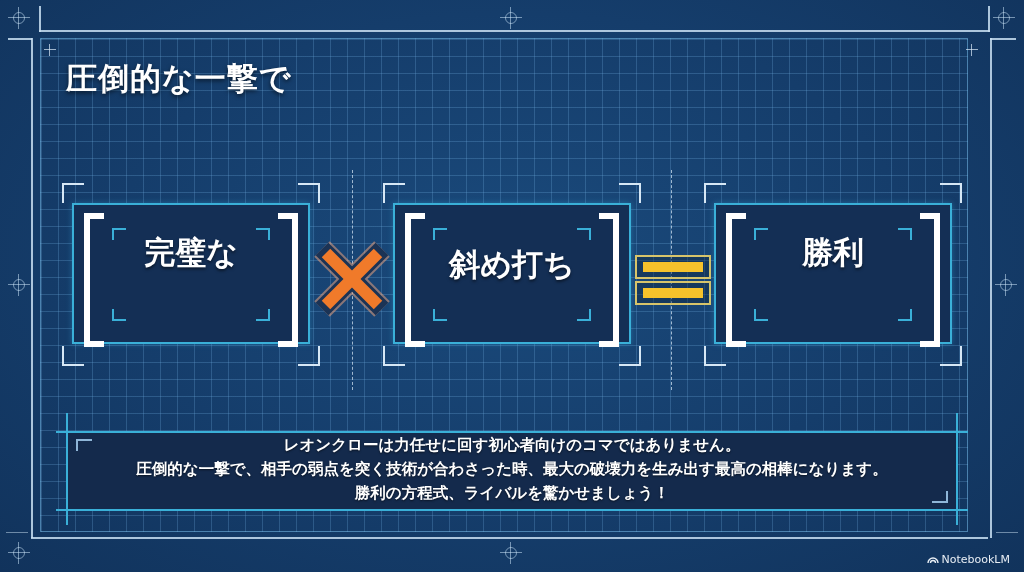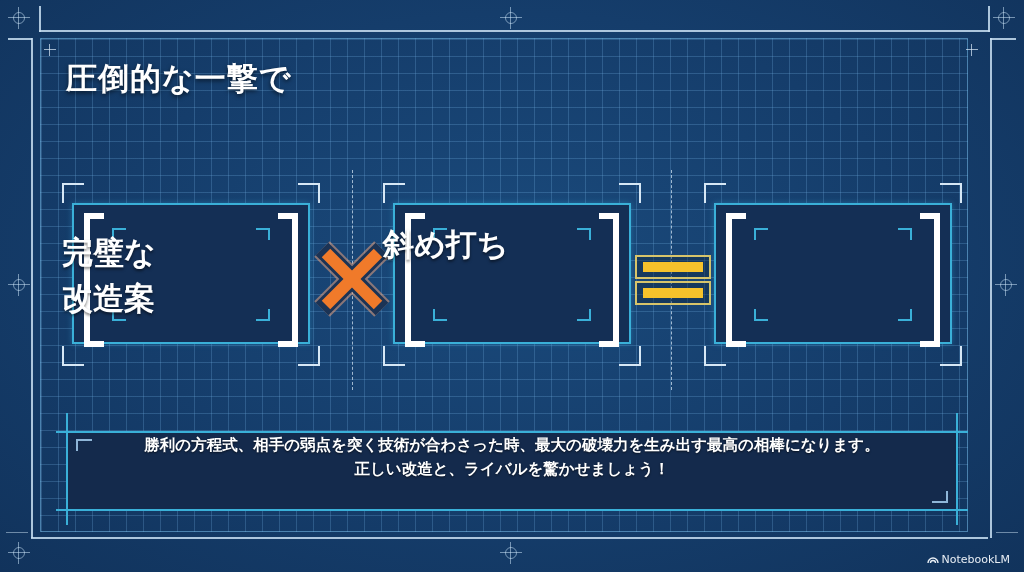--- a/index.html
+++ b/index.html
@@ -20,21 +20,21 @@
   .plus::before{content:"";position:absolute;left:0;top:5px;width:12px;height:1px;background:rgba(220,235,250,.7);}
   .plus::after{content:"";position:absolute;left:5px;top:0;width:1px;height:12px;background:rgba(220,235,250,.7);}
   .title{position:absolute;left:66px;top:58px;font-size:31px;font-weight:bold;color:#fff;letter-spacing:1px;text-shadow:0 2px 4px rgba(0,0,0,.6);}
   .term{position:absolute;top:200px;width:232px;height:148px;}
   .term .corner{position:absolute;width:20px;height:18px;border-color:#d6e7f5;border-style:solid;border-width:0;}
   .term .box{position:absolute;left:10px;top:10px;right:10px;bottom:10px;background:#142f55;border:2px solid #3ab0d8;box-shadow:0 0 6px rgba(60,180,230,.35);}
   .term .brk{position:absolute;top:20px;width:14px;height:116px;border:6px solid #fff;}
   .term .brk.l{left:26px;border-right:none;}
   .term .brk.r{right:26px;border-left:none;}
   .term .ic{position:absolute;width:12px;height:10px;border-color:#3ab0d8;border-style:solid;border-width:0;}
-  .term .text{position:absolute;left:0;right:0;top:34px;text-align:left;color:#fff;font-weight:bold;font-size:31px;line-height:46px;text-shadow:0 2px 3px rgba(0,0,0,.5);}
+  .term .text{position:absolute;left:0;right:0;top:34px;text-align:center;color:#fff;font-weight:bold;font-size:31px;line-height:46px;text-shadow:0 2px 3px rgba(0,0,0,.5);}
   .dash-v{position:absolute;top:170px;width:0;height:220px;border-left:1px dashed rgba(220,235,250,.7);}
   .op{position:absolute;}
   .msg{position:absolute;left:64px;top:421px;width:894px;height:92px;}
   .msg .mbox{position:absolute;left:8px;top:8px;right:8px;bottom:8px;background:#142a4c;border-top:2px solid #3ab0d8;border-bottom:2px solid #3ab0d8;}
   .msg .mline{position:absolute;background:#3ab0d8;}
   .msg .text{position:absolute;left:0;right:0;top:12px;text-align:center;color:#fff;font-weight:bold;font-size:15.5px;line-height:24px;text-shadow:0 1px 2px rgba(0,0,0,.6);}
   .watermark{position:absolute;right:14px;bottom:6px;color:#e8eef5;font-size:11px;display:flex;align-items:center;gap:3px;}
 </style>
 </head>
 <body>
@@ -92,21 +92,20 @@
   <div class="corner" style="right:0;bottom:0;border-bottom-width:2px;border-right-width:2px;"></div>
   <div class="box" style="top:20px;bottom:22px;"></div>
   <div class="brk l" style="top:30px;height:122px;left:22px;"></div>
   <div class="brk r" style="top:30px;height:122px;right:22px;"></div>
   <div class="ic" style="left:50px;top:45px;border-top-width:2px;border-left-width:2px;"></div>
   <div class="ic" style="right:50px;top:45px;border-top-width:2px;border-right-width:2px;"></div>
   <div class="ic" style="left:50px;bottom:45px;border-bottom-width:2px;border-left-width:2px;"></div>
   <div class="ic" style="right:50px;bottom:45px;border-bottom-width:2px;border-right-width:2px;"></div>
   <div class="text" style="top:46px;">
     <div>完璧な</div>
-    <div>改造案</div>
   </div>
 </div>
 
 <svg class="op" style="left:312px;top:241px;" width="80" height="76" viewBox="0 0 80 76">
   <g stroke="#e9a07a" stroke-width="22" stroke-linecap="butt" opacity="0.55">
     <line x1="10" y1="8" x2="70" y2="68"></line>
       <line x1="70" y1="8" x2="10" y2="68"></line>
   </g>
   <g stroke="#1b3355" stroke-width="18">
     <line x1="10" y1="8" x2="70" y2="68"></line>
@@ -123,21 +122,21 @@
   <div class="corner" style="right:0;top:0;border-top-width:2px;border-right-width:2px;"></div>
   <div class="corner" style="left:0;bottom:0;border-bottom-width:2px;border-left-width:2px;"></div>
   <div class="corner" style="right:0;bottom:0;border-bottom-width:2px;border-right-width:2px;"></div>
   <div class="box" style="top:20px;bottom:22px;"></div>
   <div class="brk l" style="top:30px;height:122px;left:22px;"></div>
   <div class="brk r" style="top:30px;height:122px;right:22px;"></div>
   <div class="ic" style="left:50px;top:45px;border-top-width:2px;border-left-width:2px;"></div>
   <div class="ic" style="right:50px;top:45px;border-top-width:2px;border-right-width:2px;"></div>
   <div class="ic" style="left:50px;bottom:45px;border-bottom-width:2px;border-left-width:2px;"></div>
   <div class="ic" style="right:50px;bottom:45px;border-bottom-width:2px;border-right-width:2px;"></div>
-  <div class="text" style="top:38px;">
+  <div class="text" style="top:58px;">
     <div>斜め打ち</div>
   </div>
 </div>
 
 <div class="op" style="left:635px;top:255px;width:76px;height:50px;">
   <div style="position:absolute;left:0;top:0;width:72px;height:20px;border:2px solid #d7c46a;background:rgba(20,40,60,.4);">
     <div style="position:absolute;left:6px;top:5px;right:6px;height:10px;background:#f6c22b;"></div>
   </div>
   <div style="position:absolute;left:0;top:26px;width:72px;height:20px;border:2px solid #d7c46a;background:rgba(20,40,60,.4);">
     <div style="position:absolute;left:6px;top:5px;right:6px;height:10px;background:#f6c22b;"></div>
@@ -150,34 +149,36 @@
   <div class="corner" style="left:0;bottom:0;border-bottom-width:2px;border-left-width:2px;"></div>
   <div class="corner" style="right:0;bottom:0;border-bottom-width:2px;border-right-width:2px;"></div>
   <div class="box" style="top:20px;bottom:22px;"></div>
   <div class="brk l" style="top:30px;height:122px;left:22px;"></div>
   <div class="brk r" style="top:30px;height:122px;right:22px;"></div>
   <div class="ic" style="left:50px;top:45px;border-top-width:2px;border-left-width:2px;"></div>
   <div class="ic" style="right:50px;top:45px;border-top-width:2px;border-right-width:2px;"></div>
   <div class="ic" style="left:50px;bottom:45px;border-bottom-width:2px;border-left-width:2px;"></div>
   <div class="ic" style="right:50px;bottom:45px;border-bottom-width:2px;border-right-width:2px;"></div>
   <div class="text" style="top:46px;">
+    <div>勝利</div>
   </div>
 </div>
 
 <div class="msg" style="left:56px;top:413px;width:912px;height:112px;">
   <div class="mline" style="left:0;top:18px;right:0;height:2px;"></div>
   <div class="mline" style="left:0;bottom:14px;right:0;height:2px;"></div>
   <div class="mline" style="left:10px;top:0;width:2px;bottom:0;"></div>
   <div class="mline" style="right:10px;top:0;width:2px;bottom:0;"></div>
   <div class="mbox" style="left:12px;right:12px;top:20px;bottom:16px;border:none;"></div>
   <div style="position:absolute;left:20px;top:26px;width:14px;height:10px;border-top:2px solid #8fb6d8;border-left:2px solid #8fb6d8;"></div>
   <div style="position:absolute;right:20px;bottom:22px;width:14px;height:10px;border-bottom:2px solid #8fb6d8;border-right:2px solid #8fb6d8;"></div>
   <div class="text" style="top:20px;">
-    <div>勝利の方程式、相手の弱点を突く技術が合わさった時、最大の破壊力を生み出す最高の相棒になります。</div>
-    <div>正しい改造と、ライバルを驚かせましょう！</div>
+    <div>レオンクローは力任せに回す初心者向けのコマではありません。</div>
+    <div>圧倒的な一撃で、相手の弱点を突く技術が合わさった時、最大の破壊力を生み出す最高の相棒になります。</div>
+    <div>勝利の方程式、ライバルを驚かせましょう！</div>
   </div>
 </div>
 
 <div class="watermark">
   <svg width="12" height="9" viewBox="0 0 12 9">
     <path d="M1 8 A5 5 0 0 1 11 8" fill="none" stroke="#e8eef5" stroke-width="1.4"></path>
     <path d="M3.5 8 A2.5 2.5 0 0 1 8.5 8" fill="none" stroke="#e8eef5" stroke-width="1.4"></path>
   </svg>
   <span>NotebookLM</span>
 </div>

